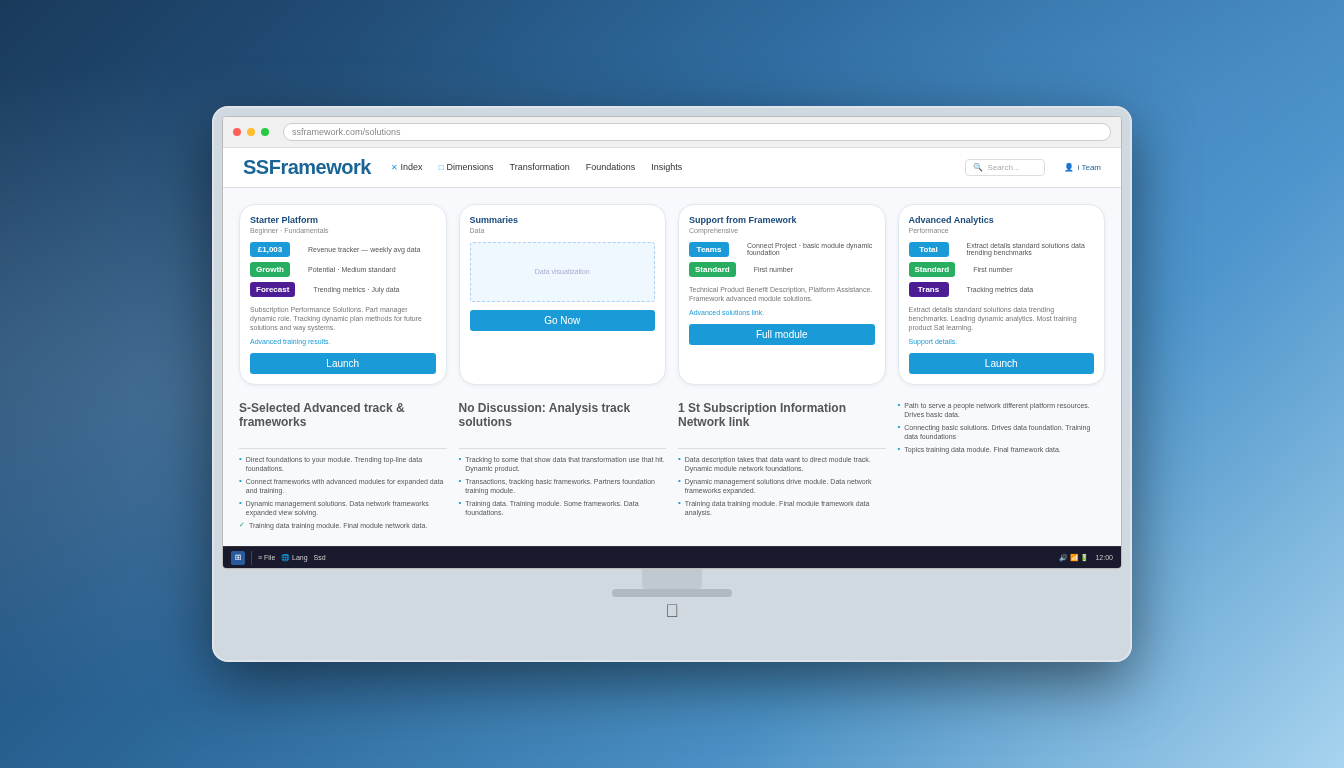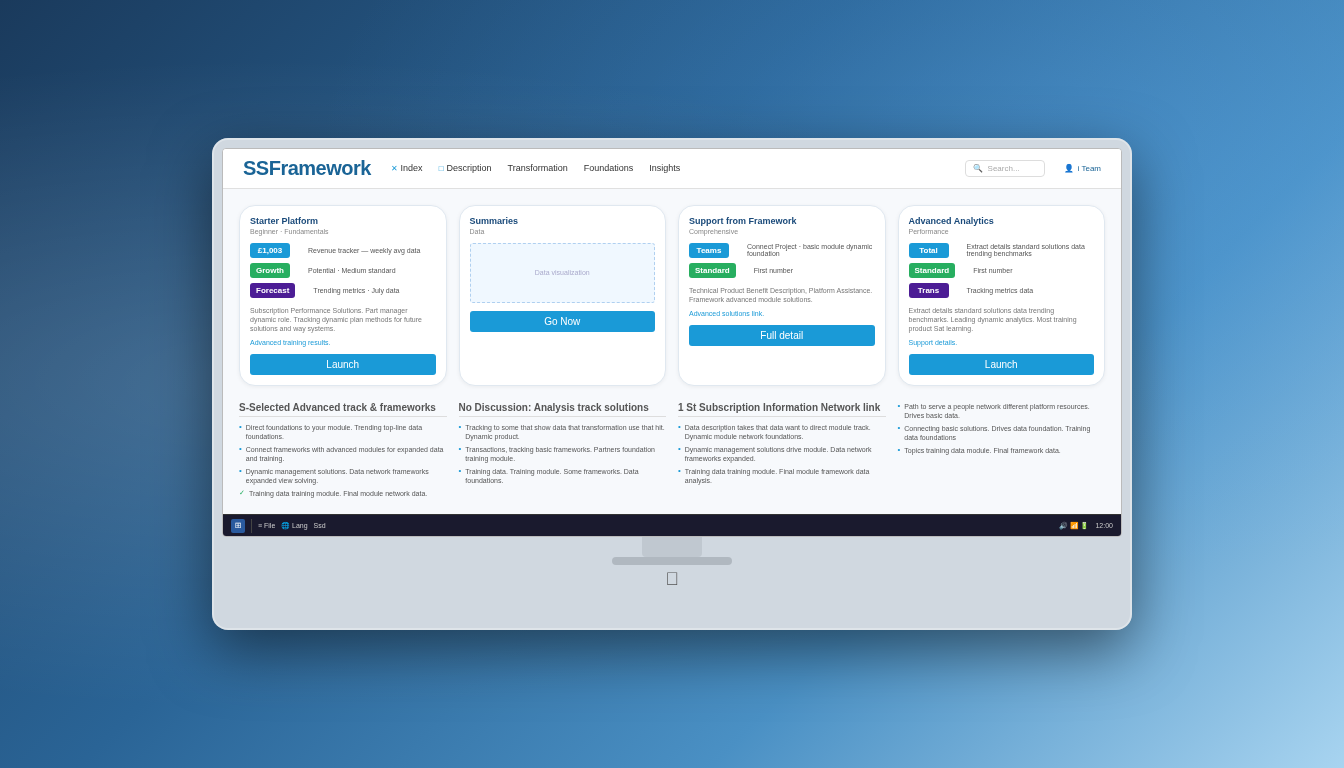--- a/index.html
+++ b/index.html
@@ -223,25 +223,25 @@
     
     .bottom-sections {
       display: grid;
       grid-template-columns: repeat(4, 1fr);
       gap: 12px;
     }
     .bottom-section {
       background: transparent;
     }
     .bottom-section-title {
-      font-size: 10px;
+      font-size: 12px;
       font-weight: bold;
       color: #555;
       margin-bottom: 6px;
-      padding-bottom: 3px;
+      padding-bottom: 19px;
       border-bottom: 1px solid #ddd;
     }
     .bottom-section-items {
       list-style: none;
       display: flex;
       flex-direction: column;
       gap: 4px;
     }
     .bottom-section-item {
       font-size: 7px;
@@ -293,31 +293,39 @@
     .taskbar-clock { font-size: 7px; color: #ccc; }
   </style>
 </head>
 <body>
 
 <div class="bg-overlay"></div>
 
 <div class="monitor-frame">
   <div class="monitor-screen">
 
+    <div class="browser-chrome">
+      <span class="browser-dot red"></span>
+      <span class="browser-dot yellow"></span>
+      <span class="browser-dot green"></span>
+      <div class="browser-address">
+        <span>ssframework.com/solutions</span>
+      </div>
+    </div>
 
     <div class="nav-bar">
       <div class="nav-logo">SSFramework</div>
       <div class="nav-items">
         <div class="nav-item">
           <span class="nav-icon">✕</span>
           <span>Index</span>
         </div>
         <div class="nav-item">
           <span class="nav-icon">□</span>
-          <span>Description</span>
+          <span>Dimensions</span>
         </div>
         <div class="nav-item">
           <span>Transformation</span>
         </div>
         <div class="nav-item">
           <span>Foundations</span>
         </div>
         <div class="nav-item">
           <span>Insights</span>
         </div>
@@ -375,21 +383,21 @@
               <div class="metric-badge">Teams</div>
               <div class="metric-label">Connect Project · basic module dynamic foundation</div>
             </div>
             <div class="metric-row">
               <div class="metric-badge green">Standard</div>
               <div class="metric-label">First number</div>
             </div>
           </div>
           <div class="card-desc">Technical Product Benefit Description, Platform Assistance. Framework advanced module solutions.</div>
           <div class="card-link">Advanced solutions link.</div>
-          <button class="card-btn">Full detail</button>
+          <button class="card-btn">Full module</button>
         </div>
 
         <div class="card">
           <div class="card-header-title">Advanced Analytics</div>
           <div class="card-header-sub">Performance</div>
           <div class="card-metrics">
             <div class="metric-row">
               <div class="metric-badge">Total</div>
               <div class="metric-label">Extract details standard solutions data trending benchmarks</div>
             </div>

